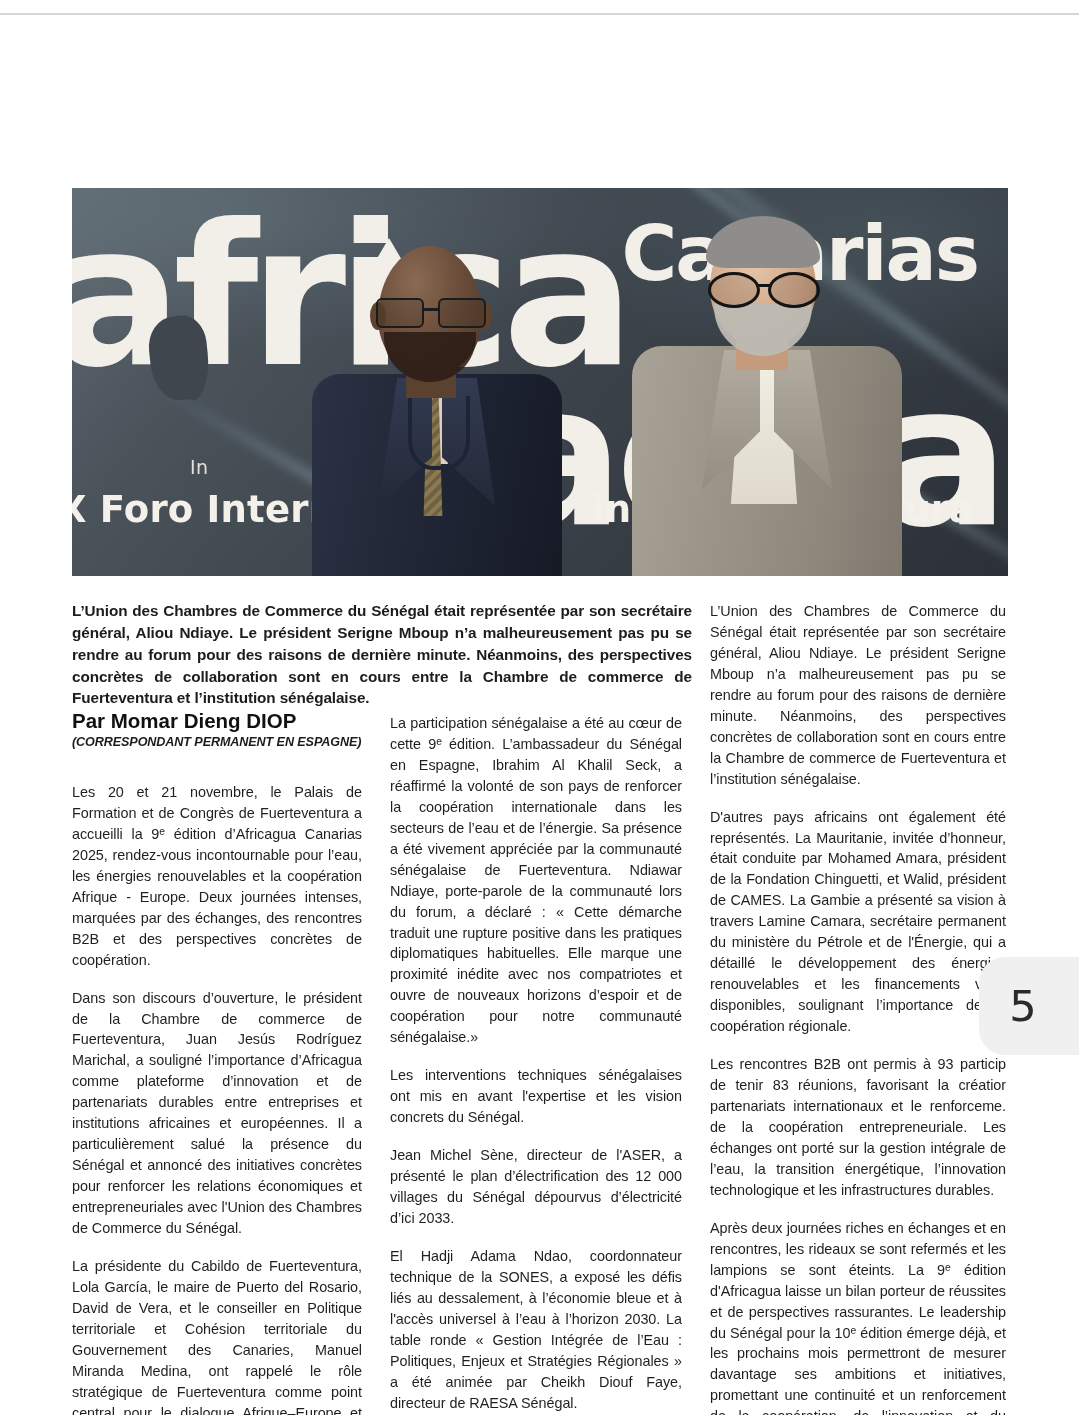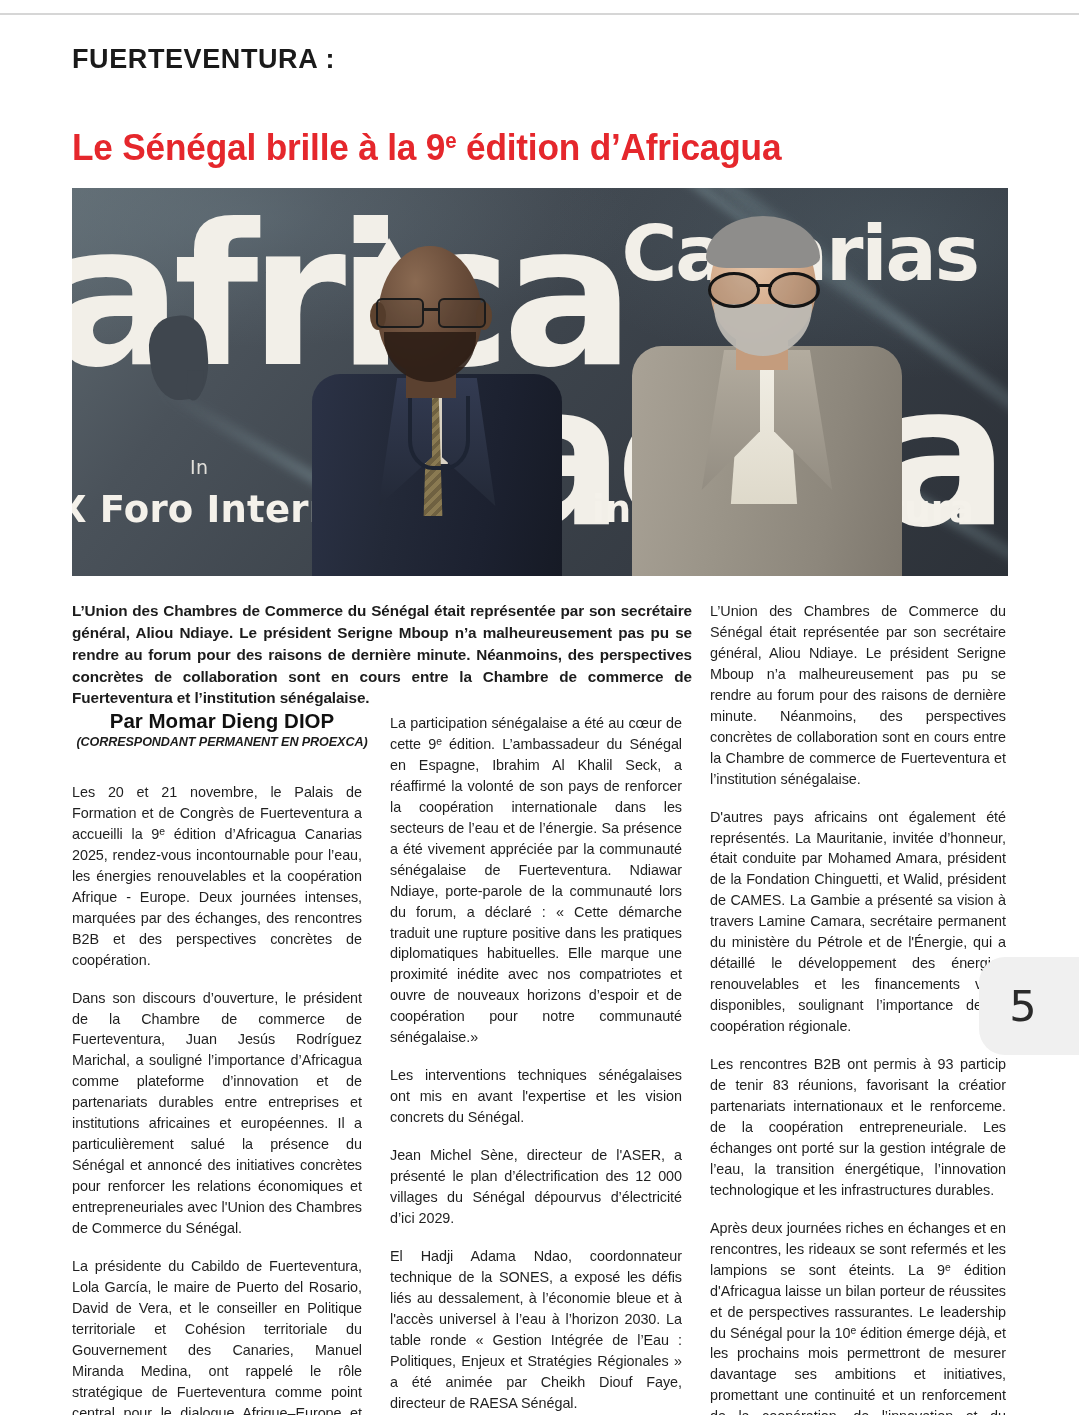--- a/index.html
+++ b/index.html
@@ -310,21 +310,20 @@
     text-align: justify;
     letter-spacing: -0.1px;
   }
 
   
   .byline {
     position: absolute;
     left: 72px;
     top: 710px;
     width: 300px;
-    text-align: center;
   }
   .byline-name {
     font-size: 20.5px;
     font-weight: bold;
     color: #111;
     line-height: 1.1;
     margin: 0;
   }
   .byline-role {
     font-size: 12.6px;
@@ -373,27 +372,20 @@
     font-family: "DejaVu Sans", sans-serif;
   }
 </style>
 </head>
 <body>
 
 <div class="page">
 
   <div class="top-rule"></div>
 
-  <div class="content">
-    <div class="kicker">FUERTEVENTURA :</div>
-    <h1 class="headline">
-      <span>Le Sénégal brille à la 9</span><sup>e</sup><span> édition d’Africagua</span><br>
-      <span>Canarias et projette ses ambitions</span>
-    </h1>
-  </div>
 
   <div class="photo-wrap">
     <div class="photo">
       <div class="streak s1"></div>
       <div class="streak s2"></div>
       <div class="streak s3"></div>
       <div class="streak s4"></div>
       <div class="streak s5"></div>
 
       <div class="mark mark-africa">africa</div>
@@ -443,32 +435,32 @@
           <div class="lens r"></div>
         </div>
       </div>
     </div>
   </div>
 
   <div class="lead">L’Union des Chambres de Commerce du Sénégal était représentée par son secrétaire général, Aliou Ndiaye. Le président Serigne Mboup n’a malheureusement pas pu se rendre au forum pour des raisons de dernière minute. Néanmoins, des perspectives concrètes de collaboration sont en cours entre la Chambre de commerce de Fuerteventura et l’institution sénégalaise.</div>
 
   <div class="byline">
     <div class="byline-name">Par Momar Dieng DIOP</div>
-    <div class="byline-role">(CORRESPONDANT PERMANENT EN PROEXCA)</div>
+    <div class="byline-role">(CORRESPONDANT PERMANENT EN ESPAGNE)</div>
   </div>
 
   <div class="col" id="col1">
       <p>Les 20 et 21 novembre, le Palais de Formation et de Congrès de Fuerteventura a accueilli la 9<sup>e</sup> édition d’Africagua Canarias 2025, rendez-vous incontournable pour l’eau, les énergies renouvelables et la coopération Afrique - Europe. Deux journées intenses, marquées par des échanges, des rencontres B2B et des perspectives concrètes de coopération.</p>
       <p>Dans son discours d’ouverture, le président de la Chambre de commerce de Fuerteventura, Juan Jesús Rodríguez Marichal,  a souligné l’importance d’Africagua comme plateforme d’innovation et de partenariats durables entre entreprises et institutions africaines et européennes. Il a particulièrement salué la présence du Sénégal et annoncé des initiatives concrètes pour renforcer les relations économiques et entrepreneuriales avec l'Union des Chambres de Commerce du Sénégal.</p>
       <p>La présidente du Cabildo de Fuerteventura, Lola García, le maire de Puerto del Rosario, David de Vera, et le conseiller en Politique territoriale et Cohésion territoriale du Gouvernement des Canaries, Manuel Miranda Medina, ont rappelé le rôle stratégique de Fuerteventura comme point central pour le dialogue Afrique–Europe et l’importance des initiatives concrètes pour le développement durable.</p>
     </div>
   <div class="col" id="col2">
       <p>La participation sénégalaise a été au cœur de cette 9<sup>e</sup> édition. L’ambassadeur du Sénégal en Espagne, Ibrahim Al Khalil Seck, a réaffirmé la volonté de son pays de renforcer la coopération internationale dans les secteurs de l’eau et de l’énergie. Sa présence a été vivement appréciée par la communauté sénégalaise de Fuerteventura. Ndiawar Ndiaye, porte-parole de la communauté lors du forum, a déclaré : « Cette démarche traduit une rupture positive dans les pratiques diplomatiques habituelles. Elle marque une proximité inédite avec nos compatriotes et ouvre de nouveaux horizons d’espoir et de coopération pour notre communauté sénégalaise.»</p>
       <p>Les interventions techniques sénégalaises ont mis en avant l'expertise et les vision concrets du Sénégal.</p>
-      <p>Jean Michel Sène, directeur de l'ASER, a présenté le plan d’électrification des 12 000 villages du Sénégal dépourvus d’électricité d’ici 2029.</p>
+      <p>Jean Michel Sène, directeur de l'ASER, a présenté le plan d’électrification des 12 000 villages du Sénégal dépourvus d’électricité d’ici 2033.</p>
       <p>El Hadji Adama Ndao, coordonnateur technique de la SONES, a exposé les défis liés au dessalement, à l’économie bleue et à l'accès universel à l’eau à l’horizon 2030. La table ronde « Gestion Intégrée de l’Eau : Politiques, Enjeux et Stratégies Régionales » a été animée par Cheikh Diouf Faye, directeur de RAESA Sénégal.</p>
     </div>
   <div class="col" id="col3">
       <p>L’Union des Chambres de Commerce du Sénégal était représentée par son secrétaire général, Aliou Ndiaye. Le président Serigne Mboup n’a malheureusement pas pu se rendre au forum pour des raisons de dernière minute. Néanmoins, des perspectives concrètes de collaboration sont en cours entre la Chambre de commerce de Fuerteventura et l’institution sénégalaise.</p>
       <p>D'autres pays africains ont également été représentés. La Mauritanie, invitée d’honneur, était conduite par Mohamed Amara, président de la Fondation Chinguetti, et Walid, président de CAMES. La Gambie a présenté sa vision à travers Lamine Camara, secrétaire permanent du ministère du Pétrole et de l'Énergie, qui a détaillé le développement des énergies renouvelables et les financements verts disponibles, soulignant l’importance de la coopération régionale.</p>
       <p>Les rencontres B2B ont permis à 93 particip de tenir 83 réunions, favorisant la créatior partenariats internationaux et le renforceme. de la coopération entrepreneuriale. Les échanges ont porté sur la gestion intégrale de l’eau, la transition énergétique, l’innovation technologique et les infrastructures durables.</p>
       <p>Après deux journées riches en échanges et en rencontres, les rideaux se sont refermés et les lampions se sont éteints. La 9<sup>e</sup> édition d'Africagua laisse un bilan porteur de réussites et de perspectives rassurantes. Le leadership du Sénégal pour la 10<sup>e</sup> édition émerge déjà, et les prochains mois permettront de mesurer davantage ses ambitions et initiatives, promettant une continuité et un renforcement de la coopération, de l’innovation et du développement durable.</p>
     </div>
 
   <div class="page-badge">

